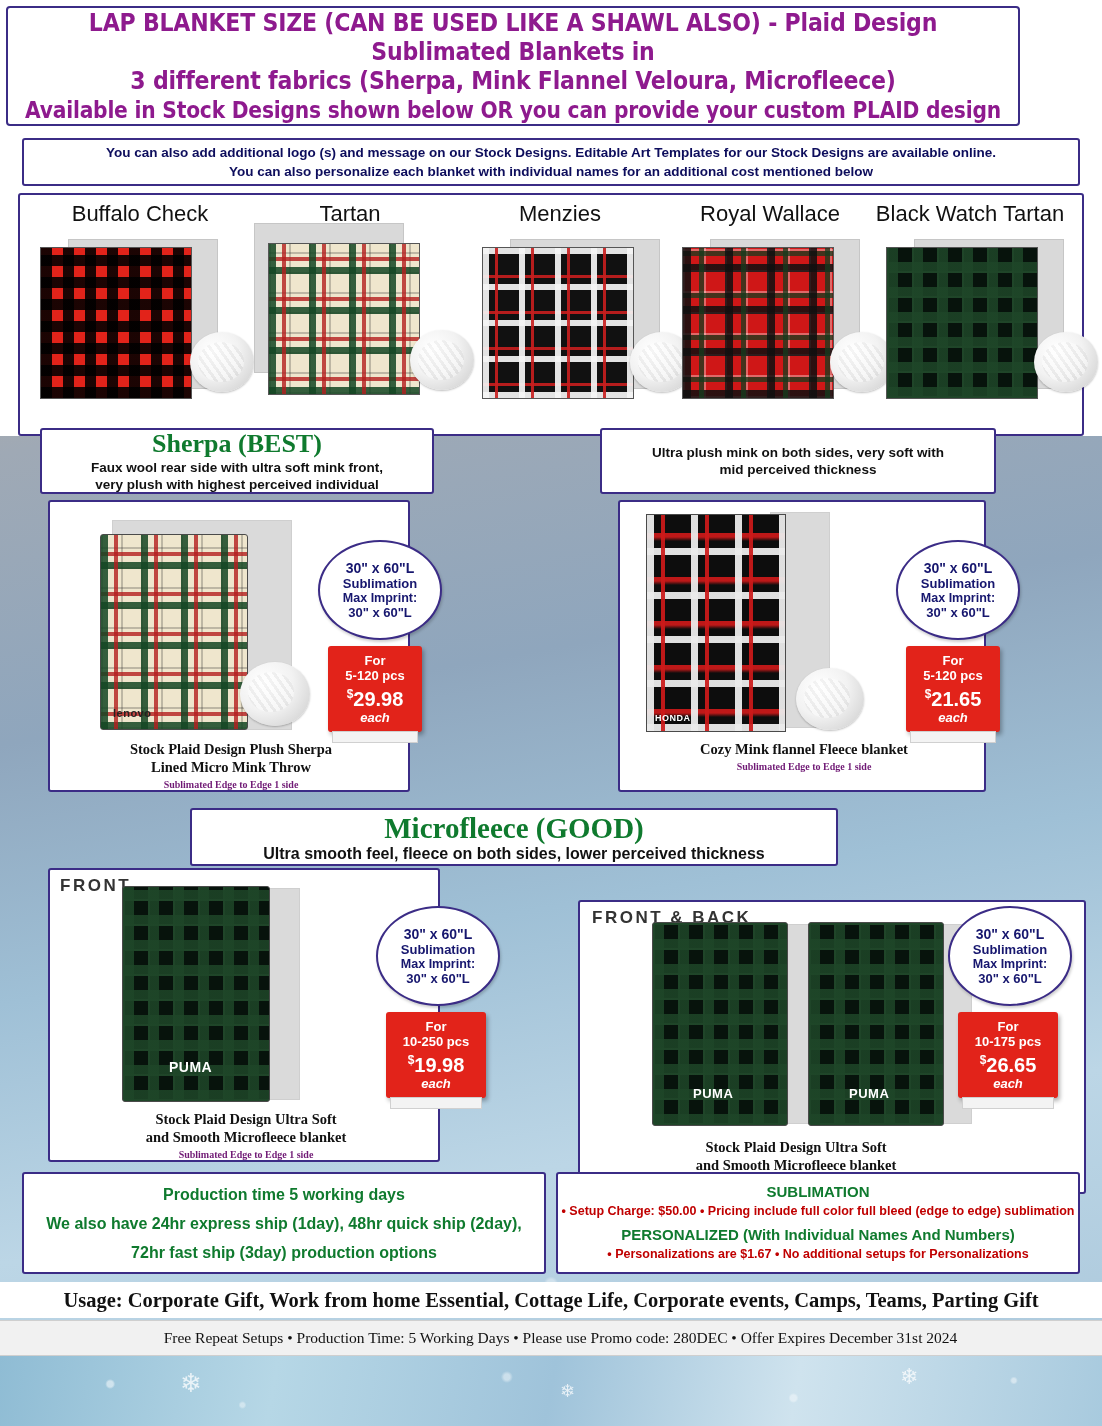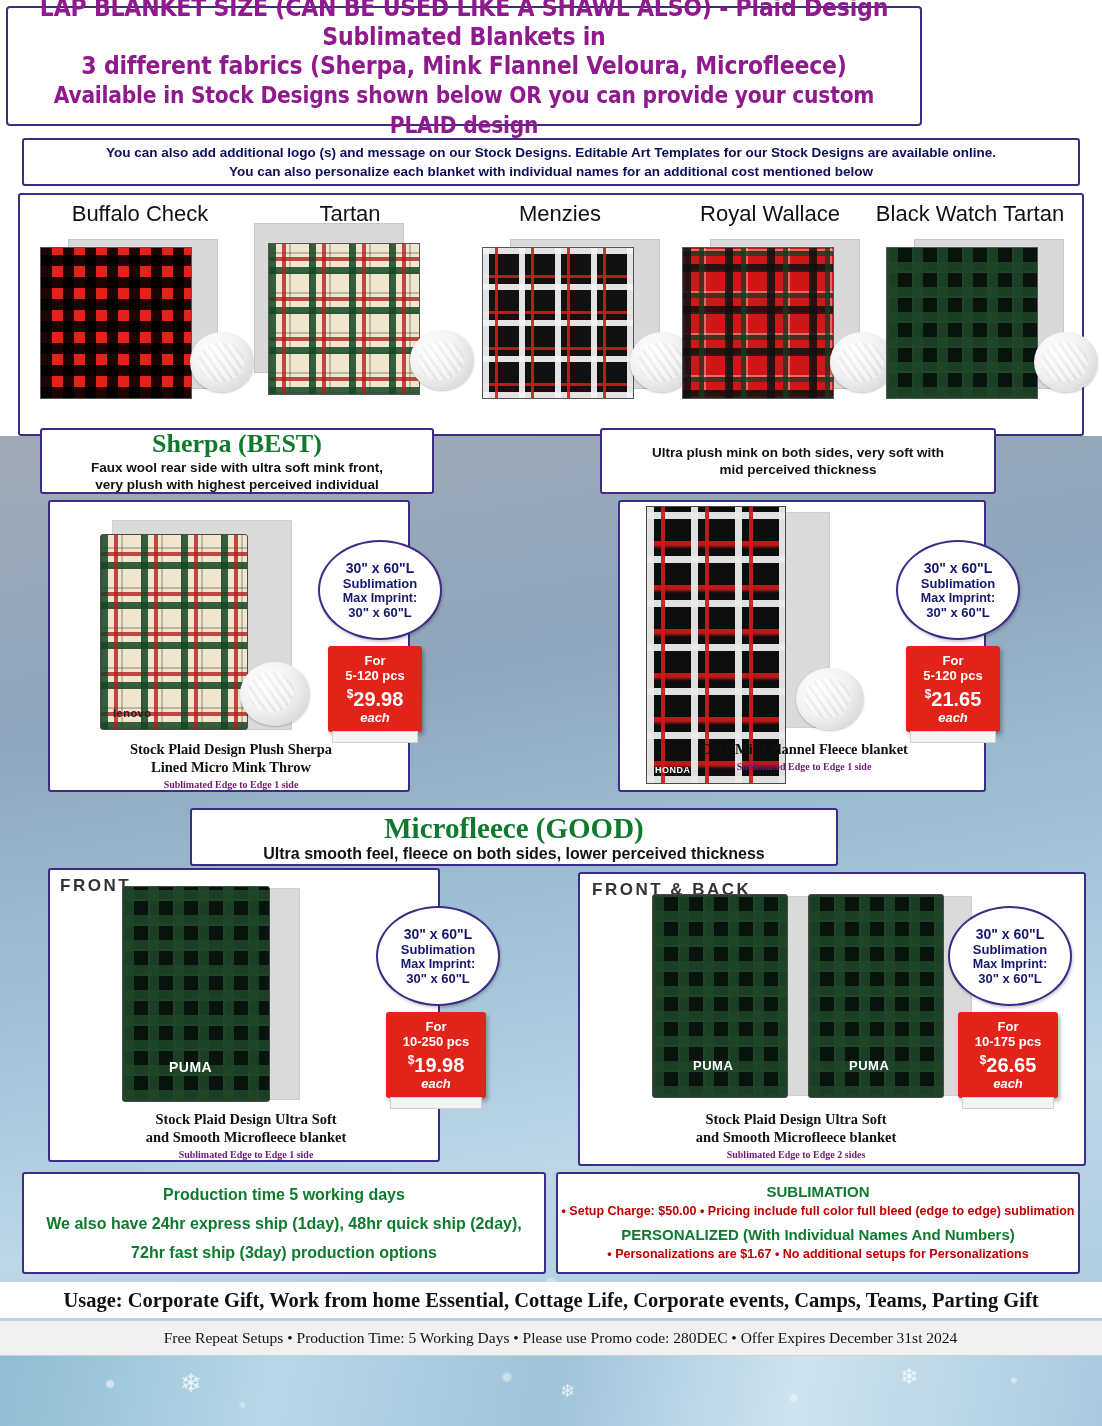--- a/index.html
+++ b/index.html
@@ -18,21 +18,21 @@
       radial-gradient(circle at 30% 75%, rgba(255,255,255,.45) 0 3px, transparent 5px),
       radial-gradient(circle at 68% 58%, rgba(255,255,255,.40) 0 3px, transparent 5px),
       radial-gradient(circle at 88% 70%, rgba(255,255,255,.50) 0 2px, transparent 4px),
       radial-gradient(circle at 50% 90%, rgba(255,255,255,.35) 0 4px, transparent 7px),
       linear-gradient(170deg,#d8c9b8 0%, #bcae9e 12%, #9fa9b5 28%, #8fa6bd 46%, #9fc0d6 62%, #bcd6e6 78%, #a9c6da 100%);
   }
   .white-band { position:absolute; left:0; width:1102px; background:#ffffff; }
 
   
   .hdr {
-    position:absolute; left:6px; top:6px; width:916px; height:120px;
+    position:absolute; left:6px; top:6px; width:1014px; height:120px;
     background:#ffffff; border:2px solid #3b2c86; border-radius:4px;
     display:flex; flex-direction:column; align-items:center; justify-content:center;
     padding:12px 10px;
   }
   .hdr .l1, .hdr .l2, .hdr .l3 {
     color:#8e1a8e; font-weight:bold; text-align:center;
     font-family:"DejaVu Sans Condensed","Liberation Sans", sans-serif;
     letter-spacing:-0.2px;
   }
   .hdr .l1 { font-size:24.5px; line-height:29px; }
@@ -299,21 +299,21 @@
     <div class="pt4">each</div>
     <div class="tag-ribbon"></div>
   </div>
 
   <div class="badge" style="left:600px;top:428px;width:396px;height:66px;">
     <div class="desc">Ultra plush mink on both sides, very soft with</div>
     <div class="desc">mid perceived thickness</div>
   </div>
   <div class="panel" style="left:618px;top:500px;width:368px;height:292px;">
     <div class="blanket-shadow" style="left:150px;top:10px;width:60px;height:216px;"></div>
-    <div class="blanket p-mink" style="left:26px;top:4px;width:140px;height:278px;">
+    <div class="blanket p-mink" style="left:26px;top:12px;width:140px;height:218px;">
       <span class="brand" style="left:8px;bottom:8px;font-size:9px;">HONDA</span>
     </div>
     <div class="roll" style="left:176px;top:166px;width:68px;height:62px;"></div>
     <div class="capt" style="left:6px;top:238px;width:356px;">
       <div class="c1">Cozy Mink flannel Fleece blanket</div>
       <div class="c2">Sublimated Edge to Edge 1 side</div>
     </div>
   </div>
   <div class="bubble" style="left:896px;top:540px;width:124px;height:100px;">
     <div class="b1">30" x 60"L</div>
@@ -353,21 +353,21 @@
     <div class="b4">30" x 60"L</div>
   </div>
   <div class="pricetag" style="left:386px;top:1012px;width:100px;height:86px;">
     <div class="pt1">For</div>
     <div class="pt2">10-250 pcs</div>
     <div class="pt3"><sup>$</sup><span>19.98</span></div>
     <div class="pt4">each</div>
     <div class="tag-ribbon"></div>
   </div>
 
-  <div class="panel" style="left:578px;top:872px;width:508px;height:294px;">
+  <div class="panel" style="left:578px;top:900px;width:508px;height:294px;">
     <div class="fb-label" style="left:12px;top:6px;">FRONT &amp; BACK</div>
     <div class="blanket-shadow" style="left:196px;top:22px;width:40px;height:200px;"></div>
     <div class="blanket p-blackwatch-g" style="left:72px;top:20px;width:136px;height:204px;border-radius:3px;">
       <span class="brand" style="left:40px;bottom:24px;font-size:13px;">PUMA</span>
     </div>
     <div class="blanket-shadow" style="left:352px;top:22px;width:40px;height:200px;"></div>
     <div class="blanket p-blackwatch-g" style="left:228px;top:20px;width:136px;height:204px;border-radius:3px;">
       <span class="brand" style="left:40px;bottom:24px;font-size:13px;">PUMA</span>
     </div>
     <div class="capt" style="left:6px;top:236px;width:420px;">

